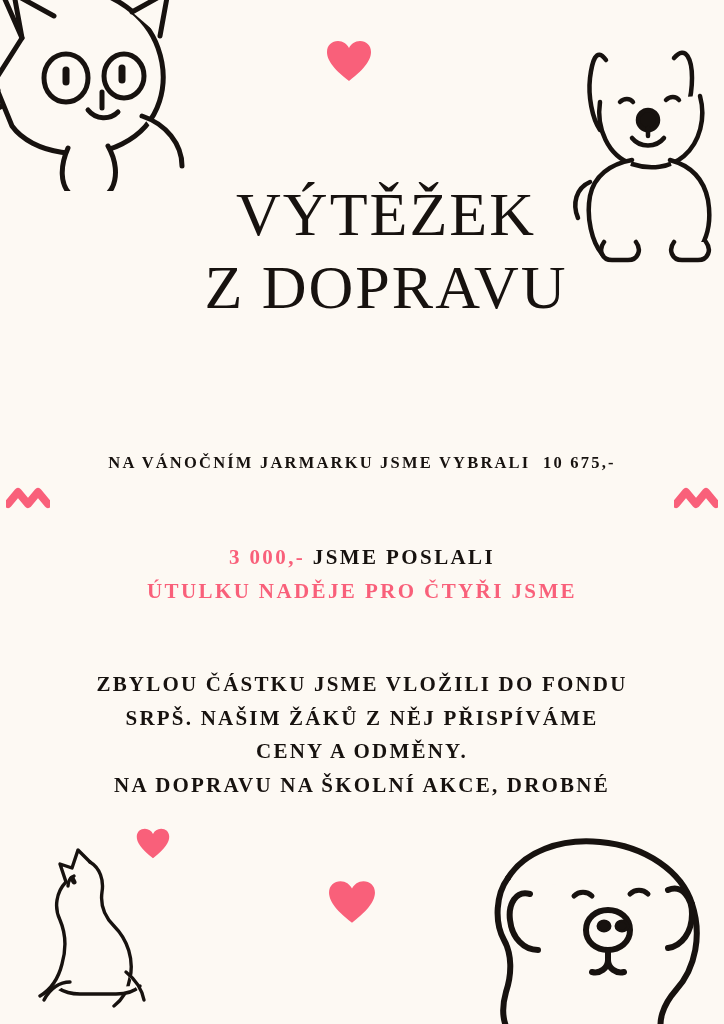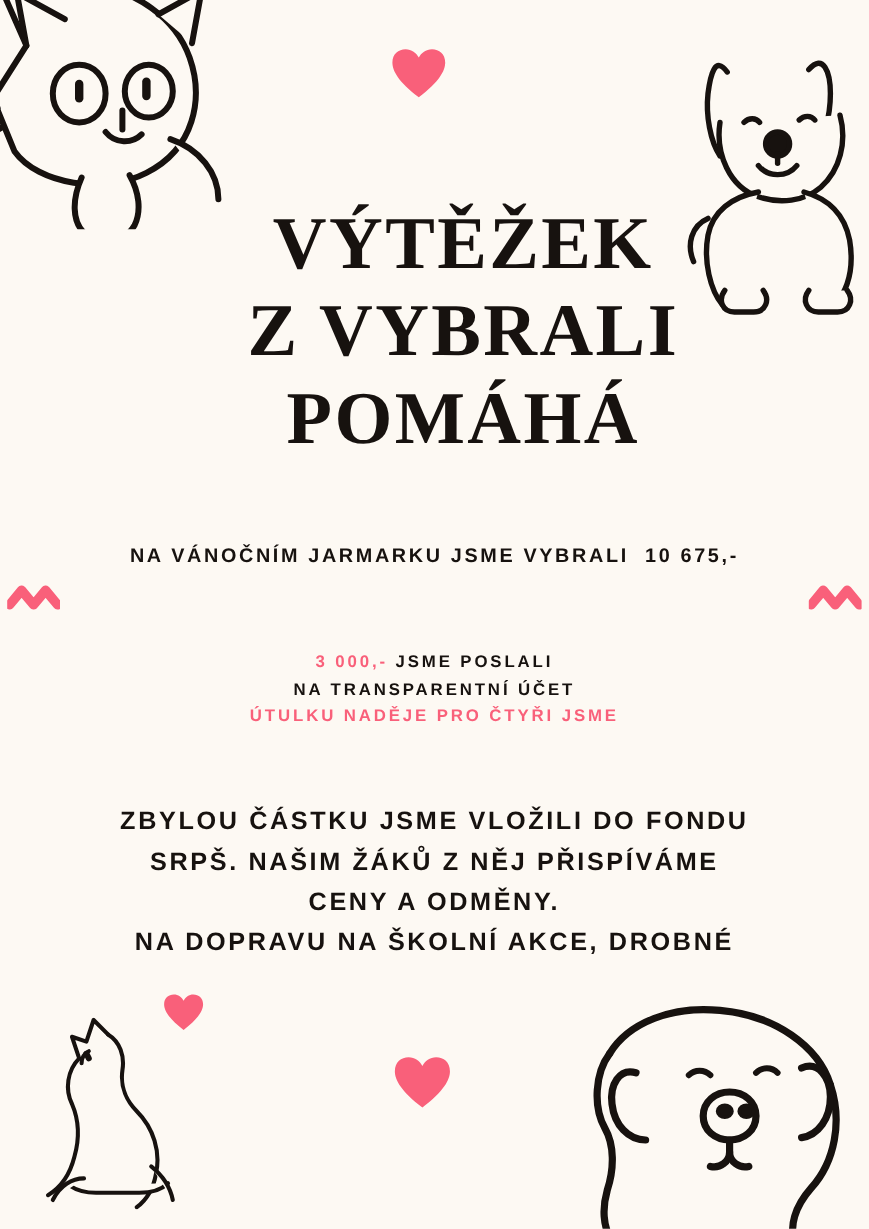--- a/index.html
+++ b/index.html
@@ -37,54 +37,54 @@
     position: absolute;
     pointer-events: none;
   }
   .heart-top { left: 326px; top: 40px; }
   .heart-mid-left { left: 6px; top: 486px; }
   .heart-mid-right { right: 6px; top: 486px; }
   .heart-low-left { left: 136px; top: 828px; }
   .heart-low-center { left: 328px; top: 880px; }
   .title {
     position: absolute;
-    top: 167px;
+    top: 178px;
     left: 0;
     right: 0;
     text-align: center;
     font-family: "Liberation Serif", serif;
-    font-weight: bold;
+    font-weight: normal;
     font-size: 62px;
     line-height: 1.18;
     letter-spacing: 2px;
     color: #17120f;
     margin-left: 48px;
   }
   .title .line { display: block; white-space: pre; }
 
   .body-block {
     position: absolute;
     left: 0;
     right: 0;
     text-align: center;
     color: #17120f;
-    font-family: Liberation Sans, sans-serif;
+    font-family: Liberation Serif, serif;
     font-weight: bold;
     letter-spacing: 2.2px;
   }
   .para-intro {
     top: 442px;
     font-size: 16.5px;
     line-height: 2.6;
   }
   .para-intro .l { display: block; white-space: pre; }
 
   .para-donate {
     top: 540px;
-    font-size: 14px;
+    font-size: 21px;
     line-height: 1.62;
     letter-spacing: 2.4px;
   }
   .para-donate .l { display: block; white-space: pre; }
   .accent { color: #f9607a; }
 
   .para-rest {
     top: 668px;
     font-size: 21px;
     line-height: 1.6;
@@ -198,31 +198,29 @@
   </div>
 
   <div class="heart heart-low-center">
     <svg width="48" height="44" viewBox="0 0 46 42">
         <path d="M23 41 C6 28 1 19 1 12 C1 5 6 1 12 1 C17 1 21 4 23 8 C25 4 29 1 34 1 C40 1 45 5 45 12 C45 19 40 28 23 41 Z" fill="#f9607a"></path>
       </svg>
   </div>
 
   <div class="title">
     <span class="line">VÝTĚŽEK</span>
-    <span class="line">Z VYBRALI</span>
-    <span class="line">POMÁHÁ</span>
+    <span class="line">Z DOPRAVU</span>
   </div>
 
   <div class="body-block para-intro">
     <span class="l">NA VÁNOČNÍM JARMARKU JSME VYBRALI  10 675,-</span>
   </div>
 
   <div class="body-block para-donate">
     <span class="l"><span class="accent">3 000,-</span><span> JSME POSLALI</span></span>
-    <span class="l">NA TRANSPARENTNÍ ÚČET</span>
     <span class="l accent">ÚTULKU NADĚJE PRO ČTYŘI JSME</span>
   </div>
 
   <div class="body-block para-rest">
     <span class="l">ZBYLOU ČÁSTKU JSME VLOŽILI DO FONDU</span>
     <span class="l">SRPŠ. NAŠIM ŽÁKŮ Z NĚJ PŘISPÍVÁME</span>
     <span class="l">CENY A ODMĚNY.</span>
     <span class="l">NA DOPRAVU NA ŠKOLNÍ AKCE, DROBNÉ</span>
   </div>
 

